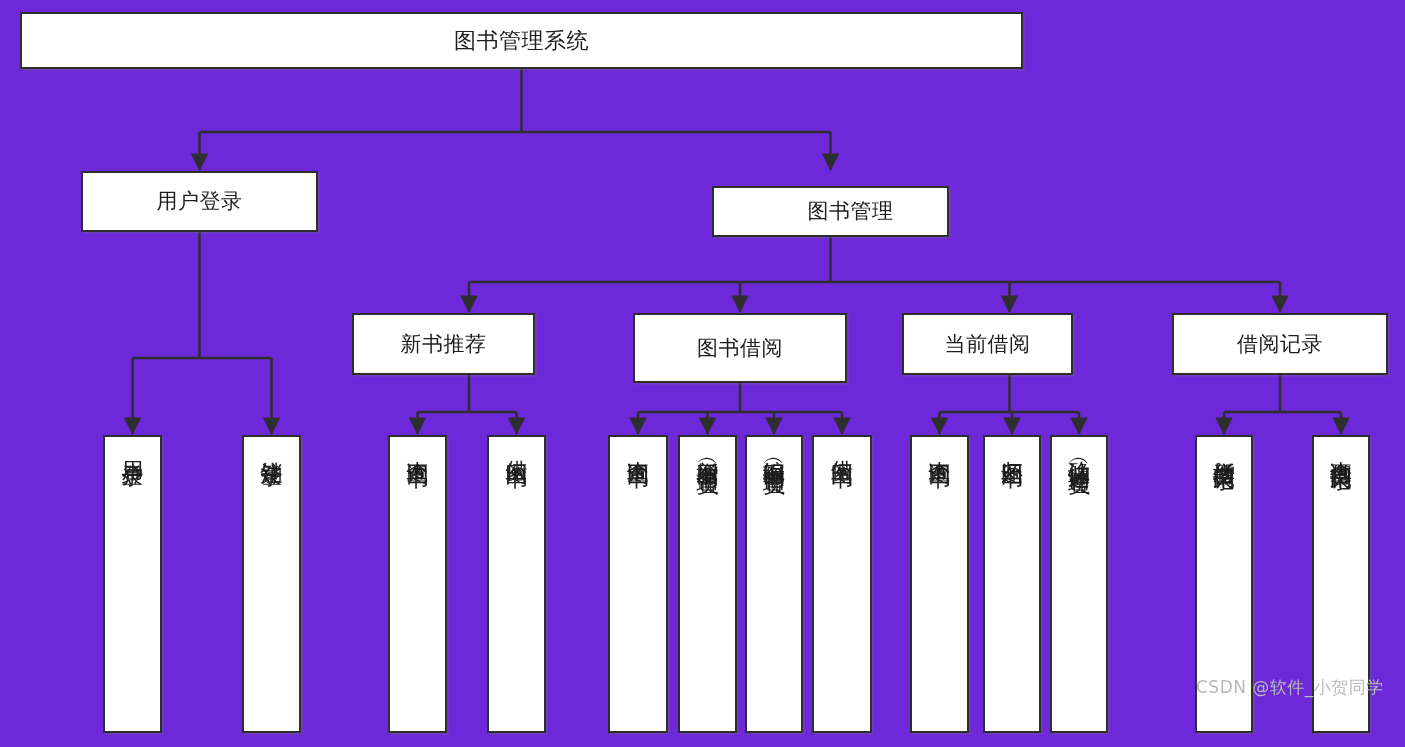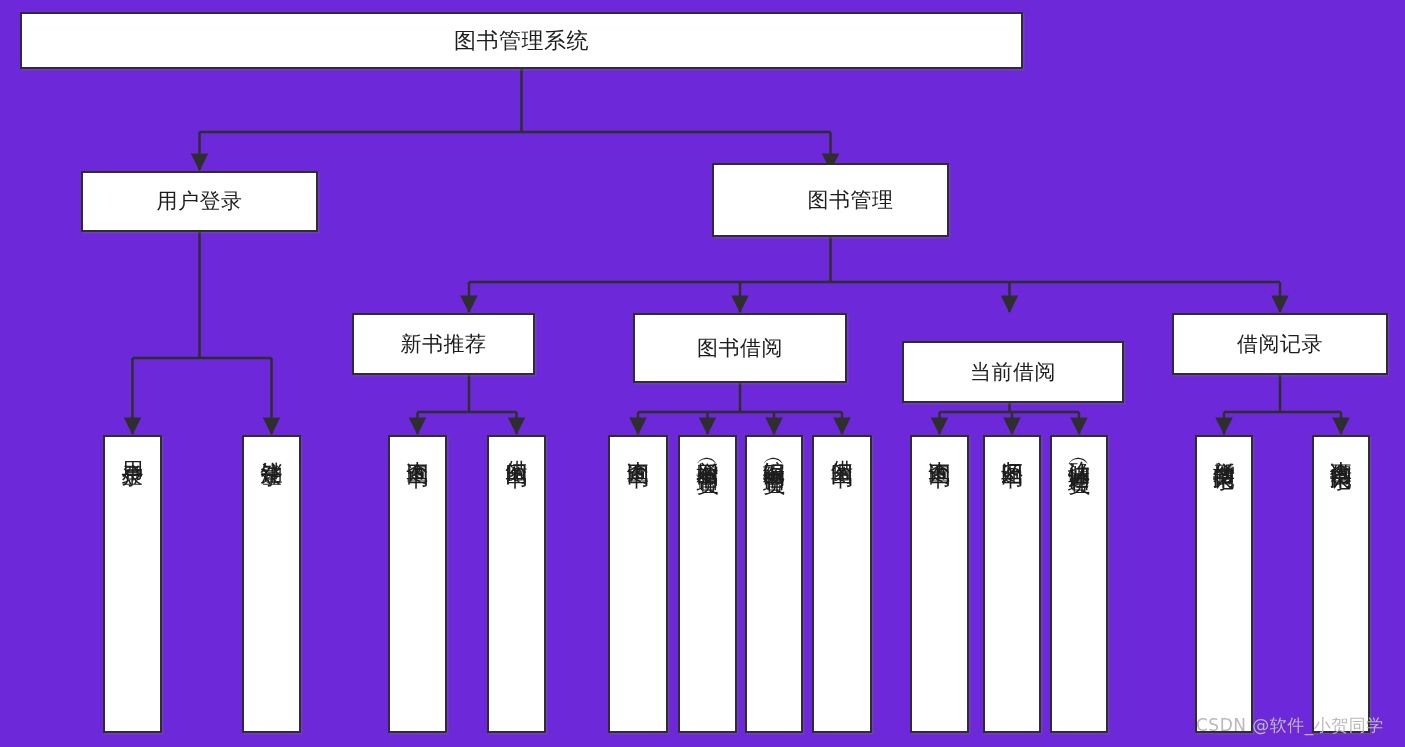--- a/index.html
+++ b/index.html
@@ -108,30 +108,30 @@
       <line x1="1224" y1="412" x2="1224" y2="434" stroke="#2e2e2e" stroke-width="2.5" marker-end="url(#arrow)"></line>
       <line x1="1341" y1="412" x2="1341" y2="434" stroke="#2e2e2e" stroke-width="2.5" marker-end="url(#arrow)"></line>
     </svg>
   <div id="nodes">
       <div class="node root" style="left: 20px; top: 12px; width: 1003px; height: 57px;">
         <span class="node-label">图书管理系统</span>
       </div>
       <div class="node" style="left: 81px; top: 171px; width: 237px; height: 61px;">
         <span class="node-label">用户登录</span>
       </div>
-      <div class="node" style="left: 712px; top: 163px; width: 237px; height: 74px; padding-left: 40px;">
+      <div class="node" style="left: 712px; top: 186px; width: 237px; height: 51px; padding-left: 40px;">
         <span class="node-label">图书管理</span>
       </div>
       <div class="node" style="left: 352px; top: 313px; width: 183px; height: 62px;">
         <span class="node-label">新书推荐</span>
       </div>
       <div class="node" style="left: 633px; top: 313px; width: 214px; height: 70px;">
         <span class="node-label">图书借阅</span>
       </div>
-      <div class="node" style="left: 902px; top: 313px; width: 222px; height: 62px; margin-top: 28px;">
+      <div class="node" style="left: 902px; top: 313px; width: 171px; height: 62px;">
         <span class="node-label">当前借阅</span>
       </div>
       <div class="node" style="left: 1172px; top: 313px; width: 216px; height: 62px;">
         <span class="node-label">借阅记录</span>
       </div>
       <div class="node vert" style="left: 103px; top: 435px; width: 59px; height: 298px;">
         <span class="node-label">用户登录</span>
       </div>
       <div class="node vert" style="left: 242px; top: 435px; width: 59px; height: 298px;">
         <span class="node-label">注销登录</span>
@@ -163,14 +163,14 @@
       <div class="node vert" style="left: 1050px; top: 435px; width: 58px; height: 298px;">
         <span class="node-label">确认归还（管理员）</span>
       </div>
       <div class="node vert" style="left: 1195px; top: 435px; width: 58px; height: 298px;">
         <span class="node-label">新增借阅记录</span>
       </div>
       <div class="node vert" style="left: 1312px; top: 435px; width: 58px; height: 298px;">
         <span class="node-label">查询借阅记录</span>
       </div>
     </div>
-  <div class="watermark" style="left: 1196px; top: 714px;">CSDN @软件_小贺同学</div>
+  <div class="watermark" style="left: 1196px; top: 676px;">CSDN @软件_小贺同学</div>
 </div>
 
 </body></html>

